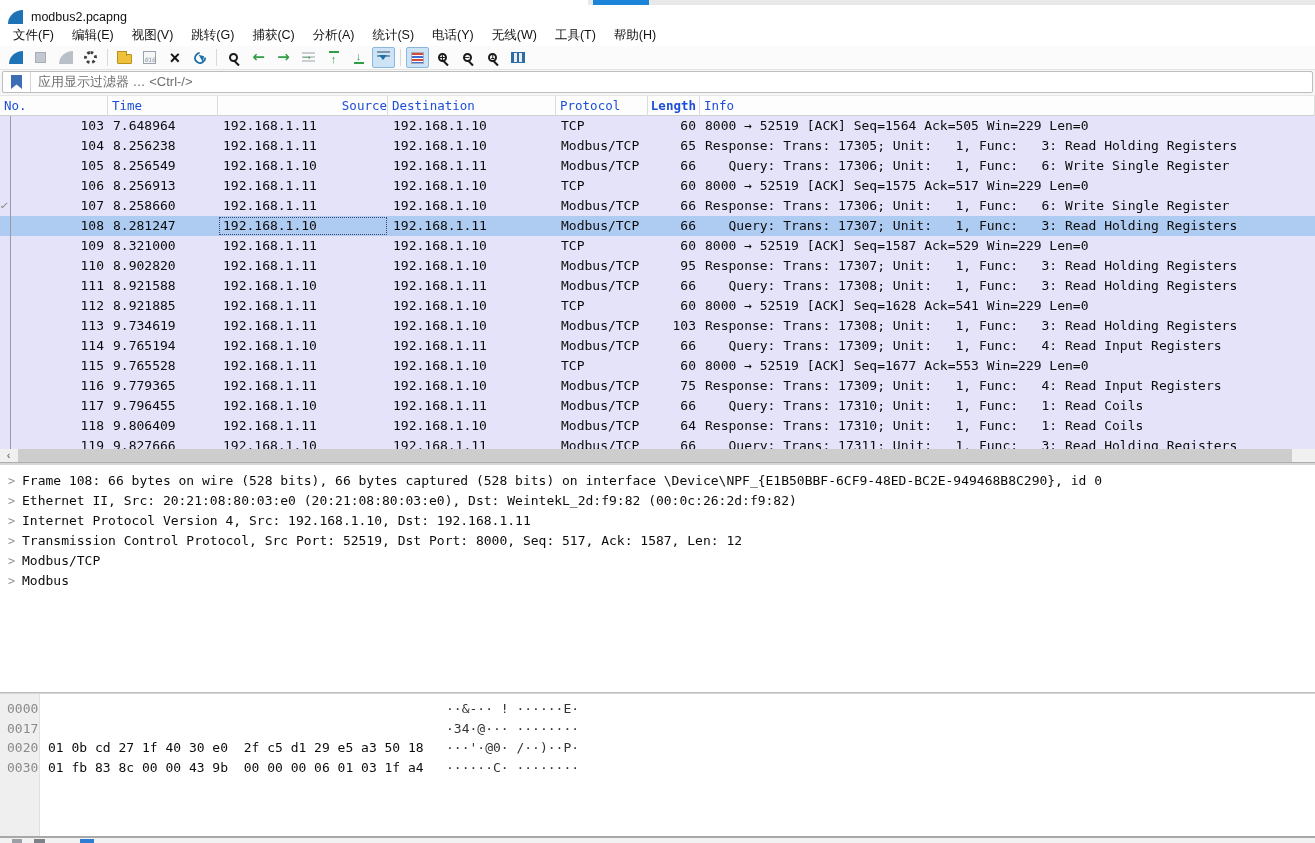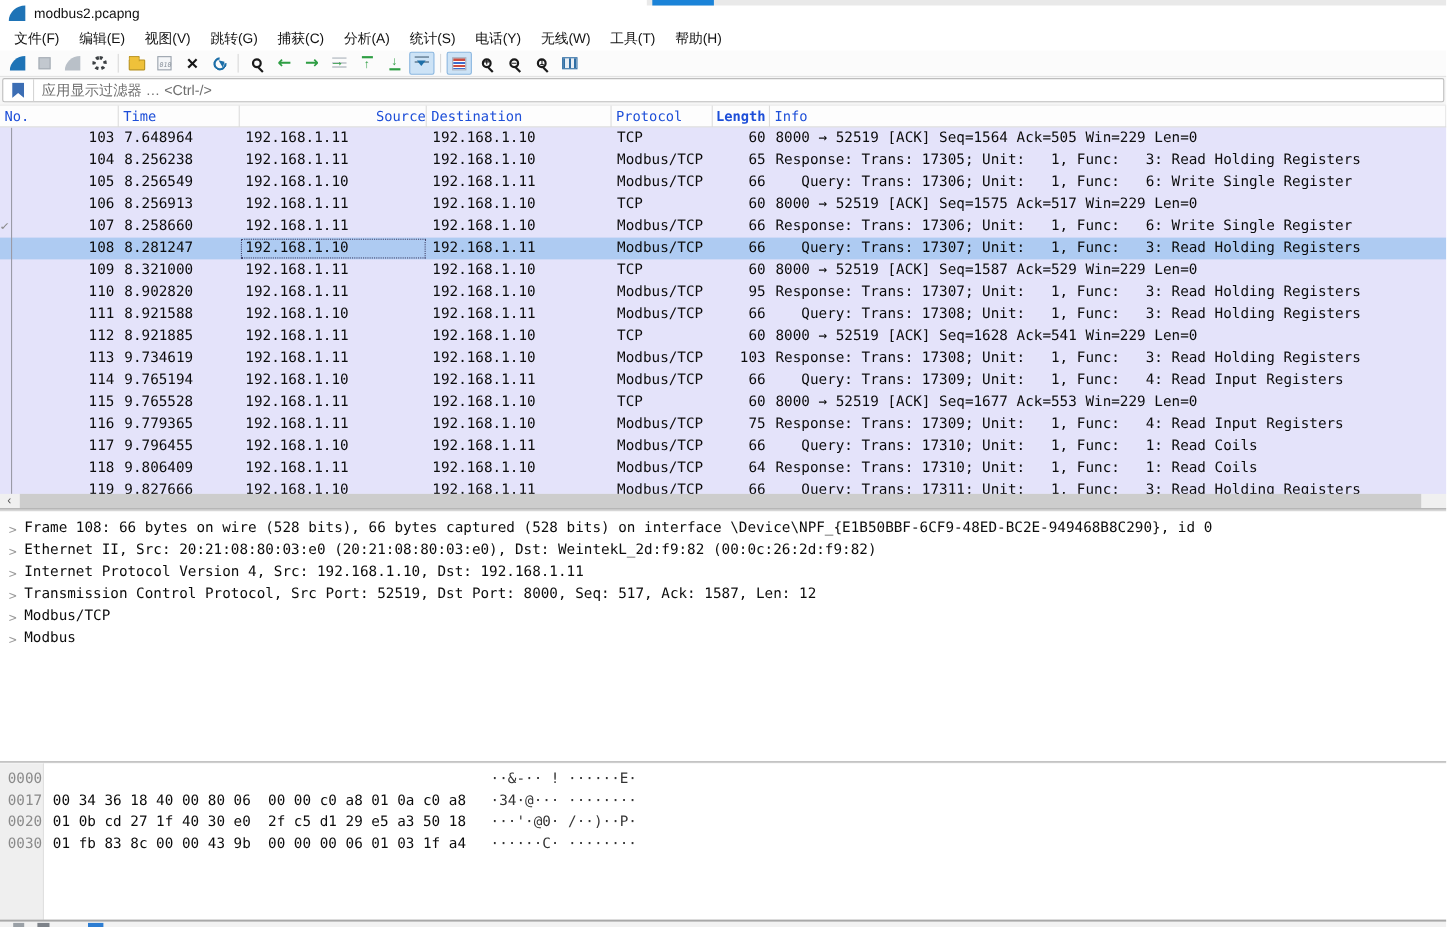--- a/index.html
+++ b/index.html
@@ -3,21 +3,21 @@
 <meta charset="utf-8">
 <style>
   * { box-sizing: border-box; margin:0; padding:0; }
   html,body { width:1315px; height:843px; overflow:hidden; background:#fff;
     font-family:"Liberation Sans","DejaVu Sans",sans-serif; }
   #app { position:relative; width:1315px; height:843px; background:#fff; overflow:hidden; }
   .mono { font-family:"DejaVu Sans Mono","Liberation Mono",monospace; }
 
   
   #titlebar { position:absolute; left:0; top:0; width:1315px; height:24px; background:#fff;
-    display:flex; align-items:center; padding-left:8px; }
+    display:flex; align-items:flex-end; padding-left:8px; }
   #app-logo { width:15px; height:14px; background:#1e73b6; border-top-left-radius:100% 100%;
     margin-right:8px; }
   #window-title { font-size:12.5px; color:#111; }
   #top-strip { position:absolute; left:588px; top:0; width:727px; height:5px; background:#e9e9e9; }
   #top-strip-blue { position:absolute; left:5px; top:0; width:56px; height:5px; background:#1b83d8; }
 
   
   #menubar { position:absolute; left:0; top:24px; width:1315px; height:22px; background:#fff;
     display:flex; align-items:center; padding-left:4px; }
   .mitem { font-size:12.5px; color:#111; padding:2px 9px; }
@@ -284,21 +284,21 @@
       <div class="dline"><span class="expander">&gt;</span><span>Internet Protocol Version 4, Src: 192.168.1.10, Dst: 192.168.1.11</span></div>
       <div class="dline"><span class="expander">&gt;</span><span>Transmission Control Protocol, Src Port: 52519, Dst Port: 8000, Seq: 517, Ack: 1587, Len: 12</span></div>
       <div class="dline"><span class="expander">&gt;</span><span>Modbus/TCP</span></div>
       <div class="dline"><span class="expander">&gt;</span><span>Modbus</span></div>
     </div>
   <div id="splitter2"></div>
 
   <div id="hexpane" class="mono">
     <div id="hex-gutter"></div>
   <div class="hxline"><span class="hx-off">0000</span><span class="hx-ascii">··&amp;-·· ! ······E·</span></div>
-      <div class="hxline"><span class="hx-off">0017</span><span class="hx-bytes">00 34 36 18 40 00 80 06  00 00 c0 a8 01 0a c0 a8</span><span class="hx-ascii">·34·@··· ········</span></div>
+      <div class="hxline"><span class="hx-off">0017</span><span class="hx-ascii">·34·@··· ········</span></div>
       <div class="hxline"><span class="hx-off">0020</span><span class="hx-bytes">01 0b cd 27 1f 40 30 e0  2f c5 d1 29 e5 a3 50 18</span><span class="hx-ascii">···'·@0· /··)··P·</span></div>
       <div class="hxline"><span class="hx-off">0030</span><span class="hx-bytes">01 fb 83 8c 00 00 43 9b  00 00 00 06 01 03 1f a4</span><span class="hx-ascii">······C· ········</span></div>
     </div>
 
   <div id="bottom-line"></div>
   <div id="status-frag">
     <div class="sbit" style="left:12px;width:10px;background:#9aa0a6;"></div>
     <div class="sbit" style="left:34px;width:11px;background:#7d8289;"></div>
     <div class="sbit" style="left:80px;width:14px;background:#2d7dd2;"></div>
   </div>

